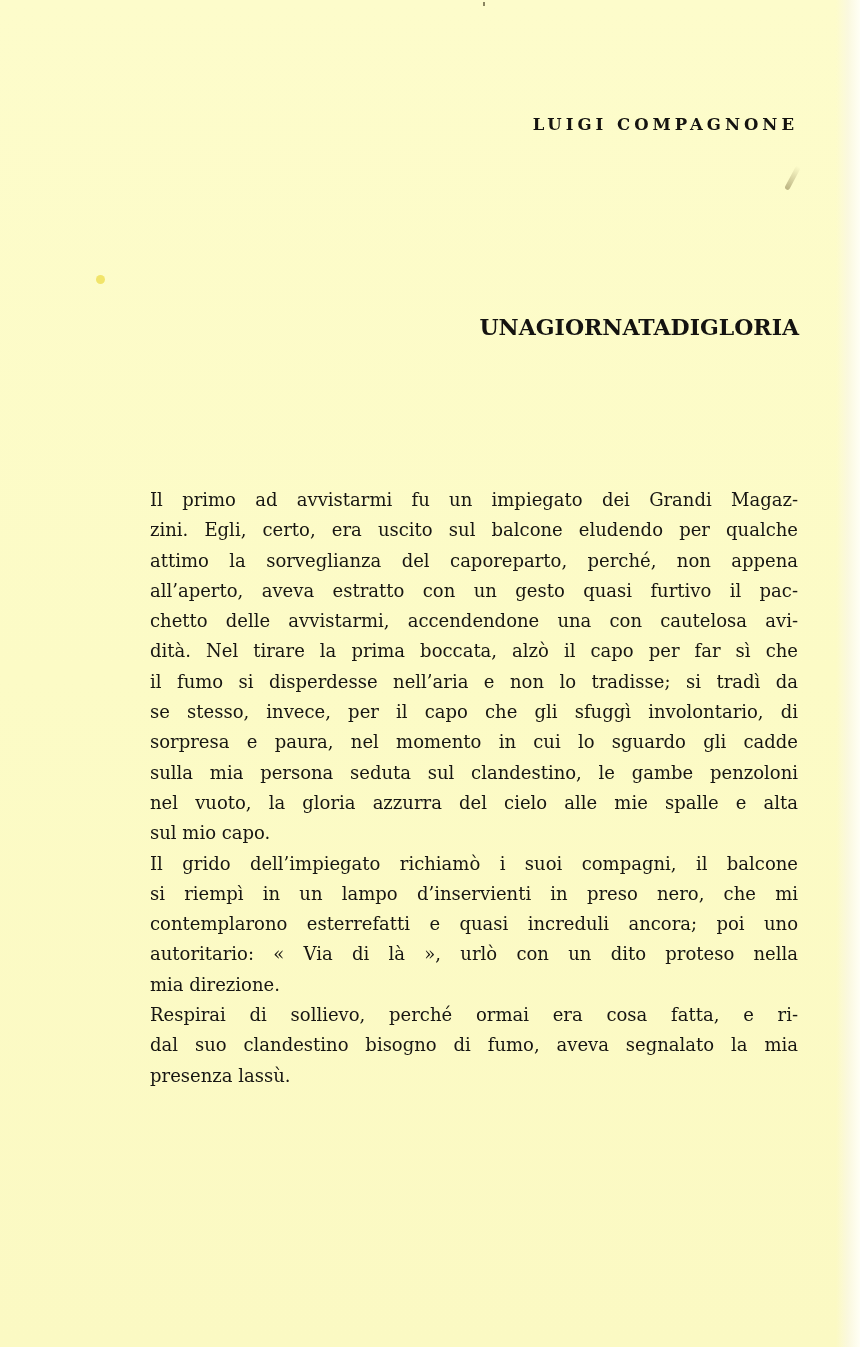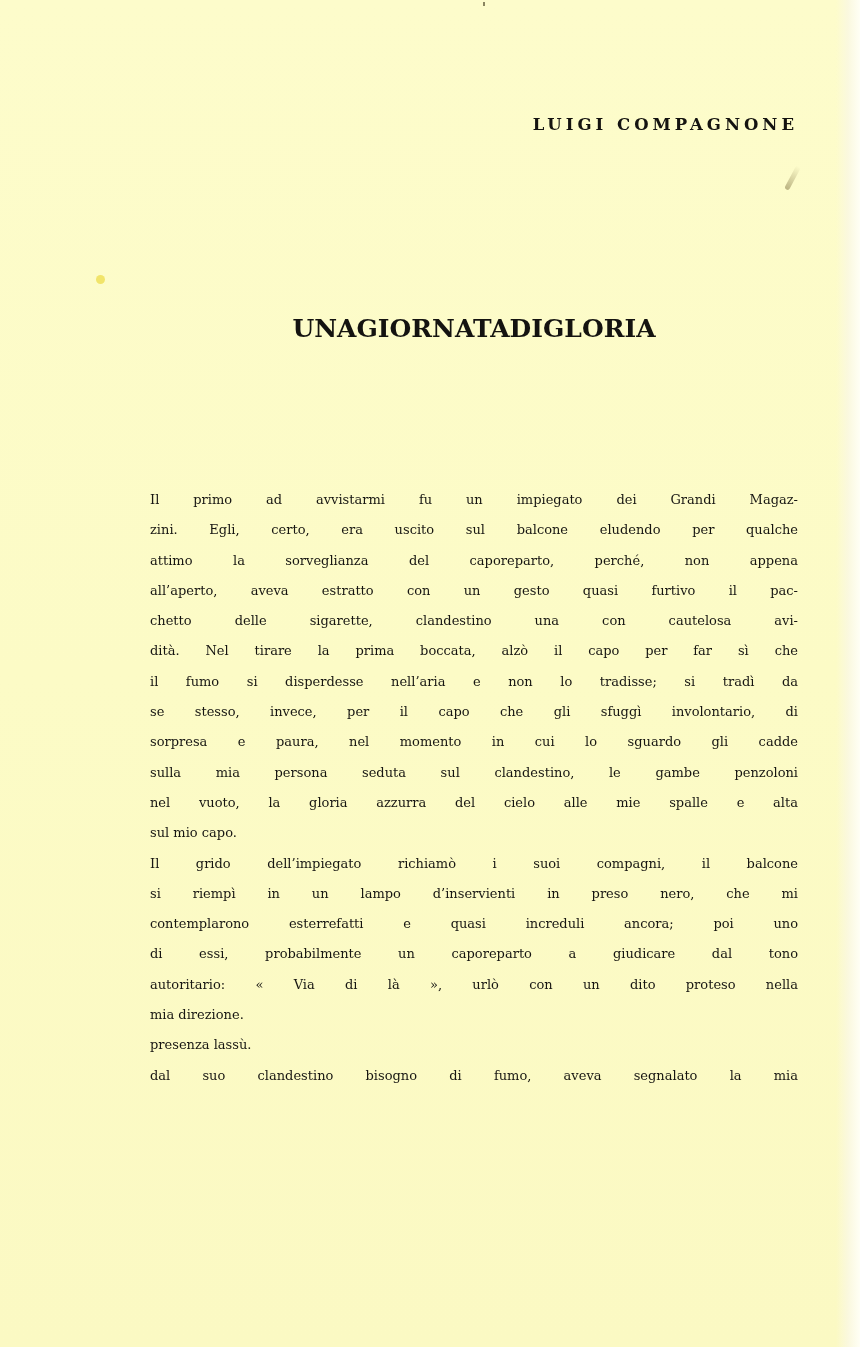--- a/index.html
+++ b/index.html
@@ -34,39 +34,39 @@
       color: #141310;
       white-space: nowrap;
     }
     .title {
       position: absolute;
       top: 314px;
       left: 149px;
       width: 650px;
       font-family: "DejaVu Serif", serif;
       font-weight: bold;
-      font-size: 25px;
+      font-size: 22px;
       letter-spacing: 0;
       color: #141310;
       display: flex;
-      justify-content: center;
+      justify-content: flex-end;
       white-space: nowrap;
     }
     .title span { display: inline-block; }
     .body-text {
       position: absolute;
       top: 485px;
       left: 150px;
       width: 648px;
     }
     .line {
       height: 30.3px;
       line-height: 30.3px;
       font-family: "DejaVu Serif", serif;
-      font-size: 13px;
+      font-size: 18px;
       white-space: nowrap;
       text-align: justify;
       text-align-last: justify;
       color: #171612;
     }
     .line.last {
       text-align-last: left;
     }
     .mark {
       position: absolute;
@@ -107,31 +107,31 @@
     <span>GIORNATA</span>
     <span>DI</span>
     <span>GLORIA</span>
   </div>
 
   <div class="body-text">
     <div class="line">Il primo ad avvistarmi fu un impiegato dei Grandi Magaz-</div>
     <div class="line">zini. Egli, certo, era uscito sul balcone eludendo per qualche</div>
     <div class="line">attimo la sorveglianza del caporeparto, perché, non appena</div>
     <div class="line">all’aperto, aveva estratto con un gesto quasi furtivo il pac-</div>
-    <div class="line">chetto delle sigarette, clandestino una con cautelosa avi-</div>
+    <div class="line">chetto delle avvistarmi, accendendone una con cautelosa avi-</div>
     <div class="line">dità. Nel tirare la prima boccata, alzò il capo per far sì che</div>
     <div class="line">il fumo si disperdesse nell’aria e non lo tradisse; si tradì da</div>
     <div class="line">se stesso, invece, per il capo che gli sfuggì involontario, di</div>
     <div class="line">sorpresa e paura, nel momento in cui lo sguardo gli cadde</div>
     <div class="line">sulla mia persona seduta sul clandestino, le gambe penzoloni</div>
     <div class="line">nel vuoto, la gloria azzurra del cielo alle mie spalle e alta</div>
     <div class="line last">sul mio capo.</div>
     <div class="line">Il grido dell’impiegato richiamò i suoi compagni, il balcone</div>
     <div class="line">si riempì in un lampo d’inservienti in preso nero, che mi</div>
     <div class="line">contemplarono esterrefatti e quasi increduli ancora; poi uno</div>
-    <div class="line">di essi, probabilmente un caporeparto a giudicare dal tono</div>
     <div class="line">autoritario: « Via di là », urlò con un dito proteso nella</div>
     <div class="line last">mia direzione.</div>
+    <div class="line">Respirai di sollievo, perché ormai era cosa fatta, e ri-</div>
+    <div class="line">dal suo clandestino bisogno di fumo, aveva segnalato la mia</div>
     <div class="line last">presenza lassù.</div>
-    <div class="line">dal suo clandestino bisogno di fumo, aveva segnalato la mia</div>
   </div>
 
 </div>
 
 </body></html>

